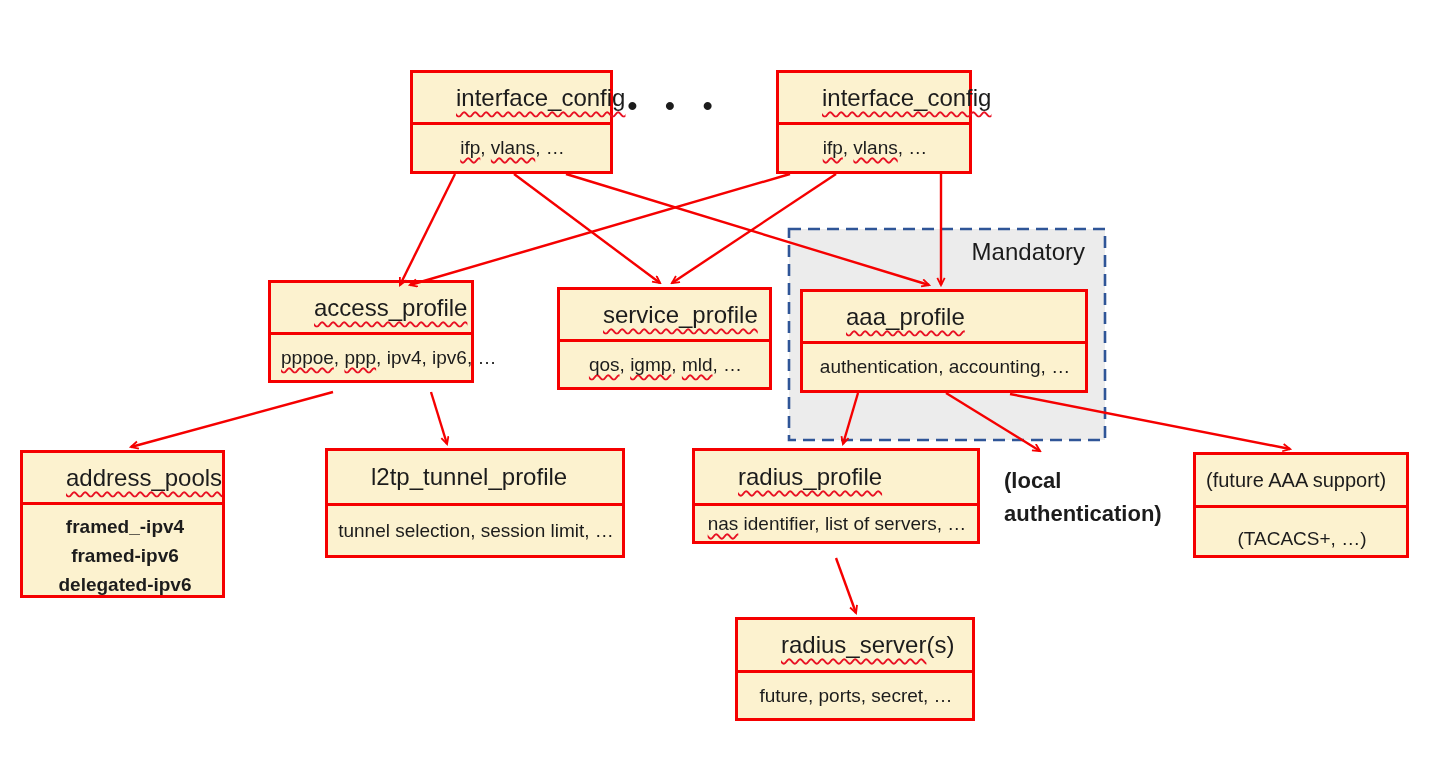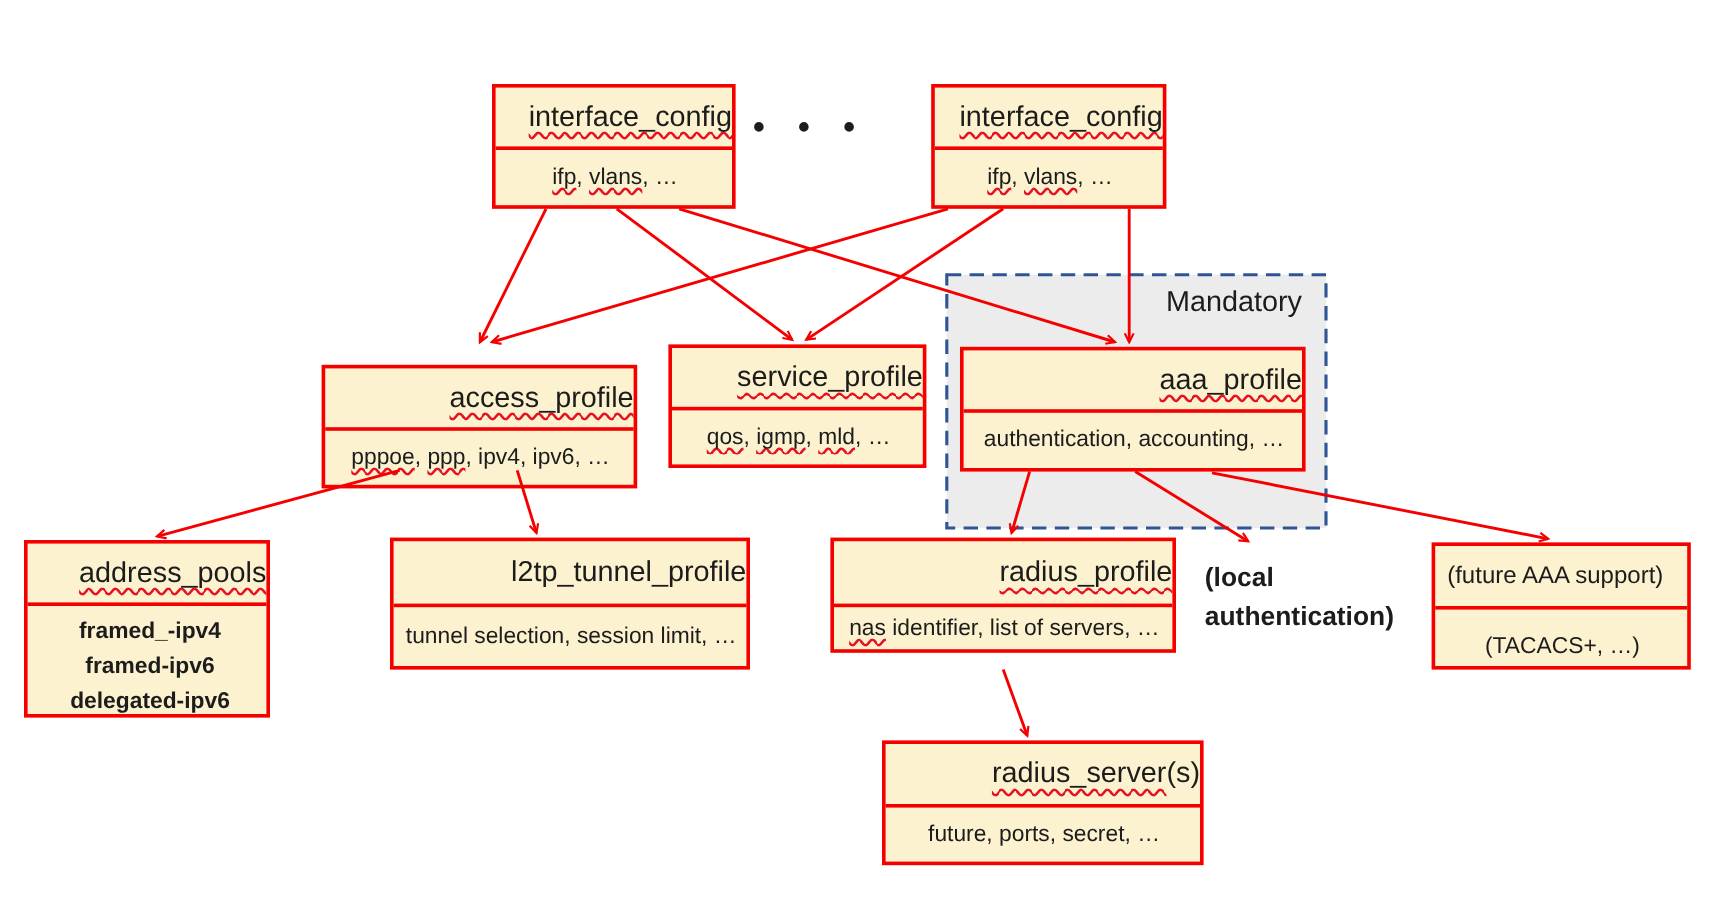--- a/index.html
+++ b/index.html
@@ -19,22 +19,22 @@
   .bg-layer{z-index:0;}
   .arrow-layer{z-index:3;pointer-events:none;}
   .arrow-layer line{stroke:var(--red);stroke-width:2.4;}
   .node{
     position:absolute;z-index:2;background:var(--box-fill);
     border:3.5px solid var(--red);box-sizing:border-box;
     display:flex;flex-direction:column;
   }
   .node-title{
     height:var(--th,49px);flex:0 0 auto;border-bottom:3px solid var(--red);
-    display:flex;align-items:center;justify-content:flex-end;
-    font-size:24px;white-space:nowrap;
+    display:flex;align-items:center;justify-content:flex-start;
+    font-size:24px;white-space:nowrap;padding-left:43px;
   }
   .node-title.left{justify-content:flex-start;padding-left:10px;font-size:20px;}
   .node-body{
     flex:1 1 auto;display:flex;flex-direction:column;justify-content:center;
     padding:4px 8px 4px 10px;font-size:19px;line-height:28px;white-space:nowrap;text-align:center;
   }
   .node-body.top{justify-content:flex-start;padding-top:7px;padding-left:13px;line-height:29px;font-weight:bold;}
   .sq{
     text-decoration-line:underline;text-decoration-style:wavy;
     text-decoration-color:var(--squiggle);text-decoration-thickness:1.5px;
@@ -79,21 +79,21 @@
 
   <div class="node" style="left:776px;top:70px;width:196px;height:104px;">
     <div class="node-title">
         <div class="tline"><span class="sq">interface_config</span></div>
       </div>
     <div class="node-body">
         <div class="tline"><span class="sq">ifp</span><span>, </span><span class="sq">vlans</span><span>, …</span></div>
       </div>
   </div>
 
-  <div class="node" style="left:268px;top:304px;width:263px;height:103px;">
+  <div class="node" style="left:268px;top:280px;width:206px;height:103px;">
     <div class="node-title">
         <div class="tline"><span class="sq">access_profile</span></div>
       </div>
     <div class="node-body">
         <div class="tline"><span class="sq">pppoe</span><span>, </span><span class="sq">ppp</span><span>, ipv4, ipv6, …</span></div>
       </div>
   </div>
 
   <div class="node" style="left:557px;top:287px;width:215px;height:103px;">
     <div class="node-title">
@@ -149,21 +149,21 @@
 
   <div class="node" style="left:1193px;top:452px;width:216px;height:106px;gap:13px;--th:50px;">
     <div class="node-title left">
         <div class="tline"><span>(future AAA support)</span></div>
       </div>
     <div class="node-body">
         <div class="tline"><span>(TACACS+, …)</span></div>
       </div>
   </div>
 
-  <div class="node" style="left:735px;top:617px;width:268px;height:104px;--th:50px;">
+  <div class="node" style="left:735px;top:617px;width:240px;height:104px;--th:50px;">
     <div class="node-title">
         <div class="tline"><span class="sq">radius_server</span><span>(s)</span></div>
       </div>
     <div class="node-body">
         <div class="tline"><span>future, ports, secret, …</span></div>
       </div>
   </div>
 
   <svg class="arrow-layer">
     <defs>

